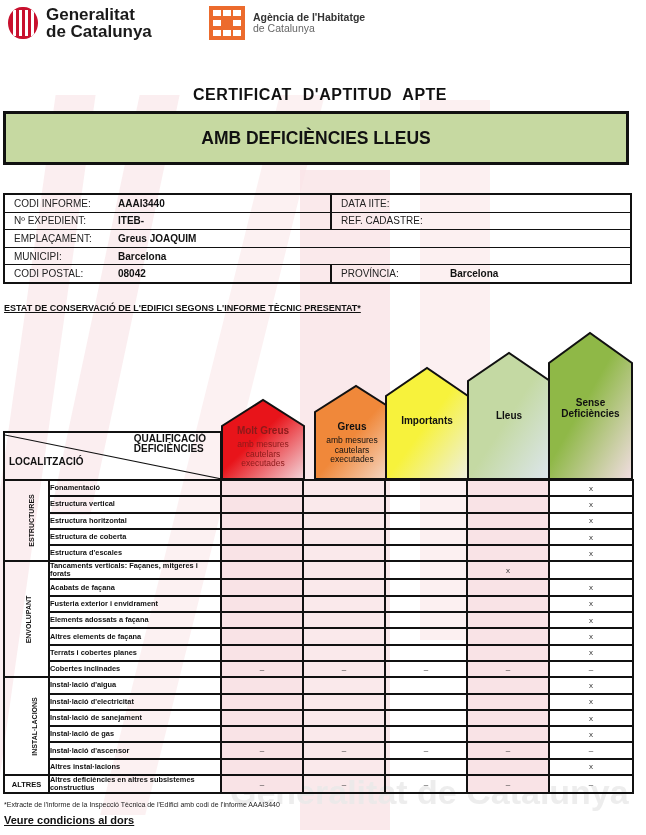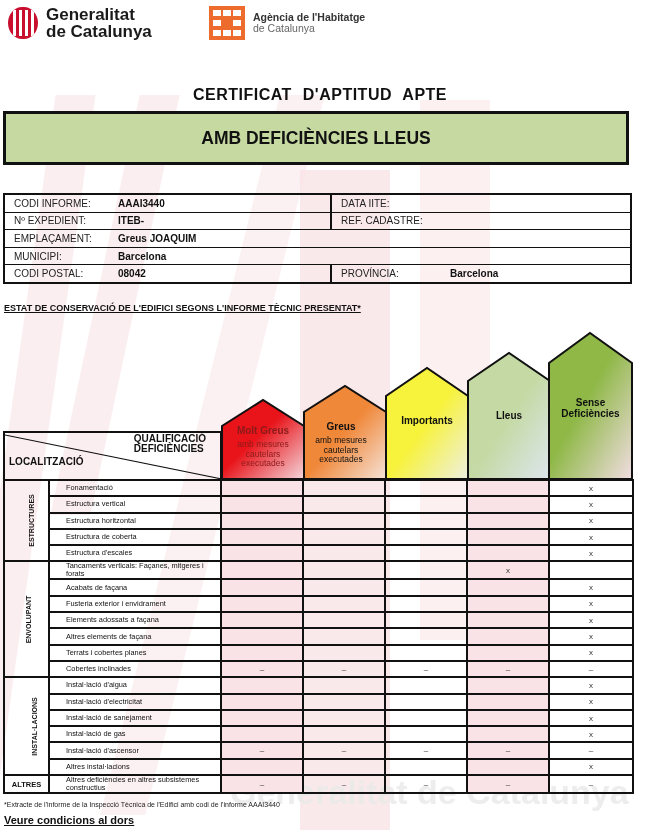--- a/index.html
+++ b/index.html
@@ -33,21 +33,21 @@
   
   .section-h{position:absolute;left:4px;top:303px;font-size:9px;font-weight:bold;text-decoration:underline;}
   
   .house{position:absolute;}
   .house svg{position:absolute;left:0;top:0;}
   .house .ht{position:absolute;left:0;width:100%;text-align:center;font-weight:bold;}
   .house .hs{position:absolute;left:0;width:100%;text-align:center;font-size:8.5px;line-height:9.5px;}
   
   .grid{position:absolute;left:3px;top:431px;width:629px;border-collapse:collapse;table-layout:fixed;}
   .grid td{border:2px solid #111;padding:0;font-size:7.4px;height:14.3px;}
-  .grid td.item{padding-left:16px;line-height:8px;}
+  .grid td.item{padding-left:0;line-height:8px;font-weight:bold;}
   .grid td.mark{text-align:center;font-size:8px;color:#333;}
   .grid td.c1{background:#f9e3e6;}
   .grid td.c4{background:#f9e3e6;}
   .grid td.group{text-align:center;font-weight:bold;font-size:7px;border-radius:8px;}
   .grid td.group .v{display:inline-block;transform:rotate(-90deg);white-space:nowrap;}
   .head-cell{position:relative;height:46px !important;background:transparent;}
   .head-cell svg{position:absolute;left:0;top:0;}
   .hc-q{position:absolute;right:14px;top:1px;font-weight:bold;font-size:10px;line-height:10px;text-align:left;}
   .hc-l{position:absolute;left:4px;bottom:12px;font-weight:bold;font-size:10px;}
   .footnote{position:absolute;left:4px;top:801px;font-size:7px;color:#222;}
@@ -139,21 +139,21 @@
     <polygon points="1,81 1,28 42,2 83,28 83,81" fill="url(#g1)" stroke="#111" stroke-width="2"></polygon>
   </svg>
   <div class="ht" style="top:27px;font-size:10px;color:#8b1a1a">Molt Greus</div>
   <div class="hs" style="top:42px;color:#8b1a1a">
     <div>amb mesures</div>
       <div>cautelars</div>
       <div>executades</div>
   </div>
 </div>
 
-<div class="house" style="left:303px;top:384px;width:76px;height:96px;">
+<div class="house" style="left:314px;top:384px;width:76px;height:96px;">
   <svg width="84" height="96" viewBox="0 0 84 96">
     <defs>
         <linearGradient id="g2" x1="0" y1="0" x2="1" y2="1">
           <stop offset="0.5" stop-color="#f0883a"></stop>
           <stop offset="1" stop-color="#f5e3d8"></stop>
         </linearGradient>
       </defs>
     <polygon points="1,95 1,28 42,2 83,28 83,95" fill="url(#g2)" stroke="#111" stroke-width="2"></polygon>
   </svg>
   <div class="ht" style="top:37px;font-size:10px">Greus</div>

